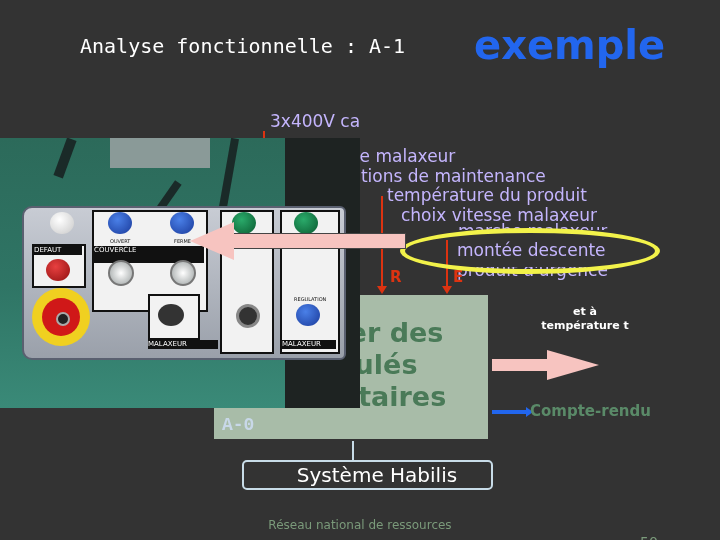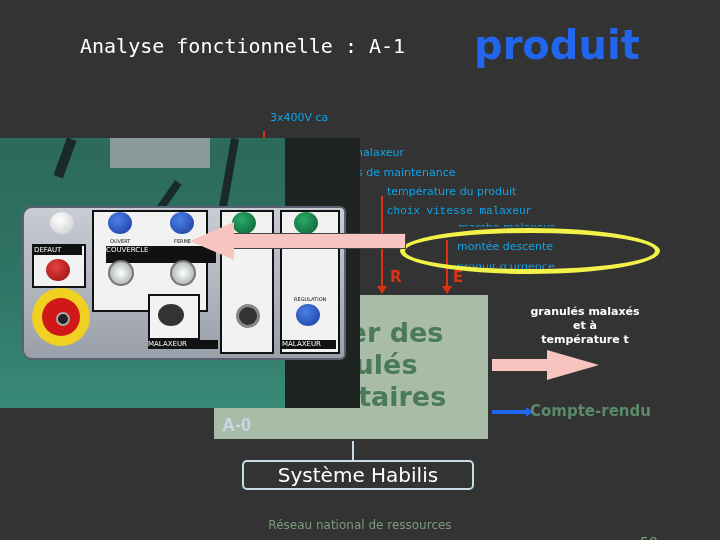--- a/index.html
+++ b/index.html
@@ -3,21 +3,21 @@
 <meta charset="utf-8">
 <style>
   html, body { margin: 0; padding: 0; }
   body {
     width: 720px; height: 540px; background: #333333; position: relative; overflow: hidden;
     font-family: "DejaVu Sans", sans-serif;
   }
   .abs { position: absolute; }
   .title { left: 80px; top: 34px; color: #ffffff; font-size: 20px; font-family: "DejaVu Sans Mono", monospace; letter-spacing: 0px; }
   .exemple { left: 474px; top: 22px; color: #2266ee; font-size: 40px; font-weight: bold; font-family: "DejaVu Sans", sans-serif; }
-  .input-label { color: #0ea5e9; font-size: 11px; font-family: "DejaVu Sans", sans-serif; white-space: nowrap; }
+  .input-label { color: #c4b5fd; font-size: 17px; font-family: "DejaVu Sans", sans-serif; white-space: nowrap; }
   .redline { background: #dd3311; width: 2px; }
   .photo {
     left: 0; top: 138px; width: 360px; height: 270px;
     background: linear-gradient(180deg, #2c6a5a 0%, #2f7565 55%, #3a8a78 100%);
     overflow: hidden;
   }
   .photo .cable { position: absolute; background: #1a2a28; }
   .panel {
     position: absolute; left: 22px; top: 68px; width: 320px; height: 150px;
     background: linear-gradient(180deg,#c8ccd4,#9aa0aa); border-radius: 10px 6px 6px 10px;
@@ -31,41 +31,41 @@
   .lamp.red { background: radial-gradient(circle at 40% 35%, #e84040, #901010); }
   .btn-grey { position: absolute; width: 22px; height: 22px; border-radius: 50%; background: radial-gradient(circle, #ffffff, #9aa0a0); border: 2px solid #777; }
   .plabel { position: absolute; font-size: 5px; color: #111; font-family: "DejaVu Sans", sans-serif; white-space: nowrap; }
   .pblack { position: absolute; background: #111; color: #fff; font-size: 7px; font-weight: normal; text-align: left; font-family: "DejaVu Sans", sans-serif; }
   .estop { position: absolute; left: 8px; top: 80px; width: 58px; height: 58px; border-radius: 50%; background: #f0d020; }
   .estop .red { position: absolute; left: 10px; top: 10px; width: 38px; height: 38px; border-radius: 50%; background: #d01818; }
   .estop .key { position: absolute; left: 24px; top: 24px; width: 10px; height: 10px; border-radius: 50%; background: #222; border: 2px solid #aaa; }
   .pink-arrow-shaft { background: #f7c4c0; }
   .green-box { left: 214px; top: 295px; width: 274px; height: 144px; background: #a8bca8; }
   .box-text { color: #4a7a58; font-size: 27px; font-weight: bold; line-height: 32px; font-family: "DejaVu Sans", sans-serif; text-align: center; }
-  .a0 { left: 222px; top: 415px; color: #c8d8e8; font-size: 18px; font-weight: bold; font-family: Liberation Sans, sans-serif; }
+  .a0 { left: 222px; top: 415px; color: #c8d8e8; font-size: 18px; font-weight: bold; font-family: Liberation Mono, monospace; }
   .output { color: #ffffff; font-size: 11px; font-weight: bold; text-align: center; line-height: 14px; font-family: "DejaVu Sans", sans-serif; }
   .compte { color: #5a8a68; font-size: 15px; font-weight: bold; font-family: "DejaVu Sans", sans-serif; }
-  .systeme { left: 242px; top: 460px; width: 228px; height: 26px; border: 2px solid #c8dce8; border-radius: 5px; color: #ffffff; font-size: 20px; text-align: center; line-height: 26px; }
+  .systeme { left: 242px; top: 460px; width: 228px; height: 26px; border: 2px solid #c8dce8; border-radius: 5px; color: #ffffff; font-size: 20px; text-align: center; line-height: 26px; padding-left: 19px; }
   .footer { color: #7a9a7a; font-size: 12px; text-align: center; line-height: 16px; }
   .pagenum { left: 640px; top: 494px; color: #7a9a7a; font-size: 14px; margin-top: 40px; }
   .ellipse { left: 400px; top: 228px; width: 260px; height: 46px; border: 5px solid #f2f24a; border-radius: 50%; box-sizing: border-box; }
 </style>
 </head>
 <body>
 
 <div class="abs title">Analyse fonctionnelle : A-1</div>
-<div class="abs exemple">produit</div>
+<div class="abs exemple">exemple</div>
 
 <div class="abs input-label" style="left:270px; top:111px;">3x400V ca</div>
 <div class="abs redline" style="left:263px; top:131px; height:10px;"></div>
 
 <div class="abs input-label" style="left:310px; top:146px;">vitesse malaxeur</div>
 <div class="abs input-label" style="left:290px; top:166px;">interventions de maintenance</div>
 <div class="abs input-label" style="left:387px; top:185px;text-align:center;">température du produit</div>
-<div class="abs input-label" style="left:387px; top:205px;font-family:Liberation Mono, monospace;">choix vitesse malaxeur</div>
+<div class="abs input-label" style="left:401px; top:205px;">choix vitesse malaxeur</div>
 <div class="abs input-label" style="left:458px; top:221px; clip-path: inset(0 0 55% 0);">marche malaxeur</div>
 <div class="abs input-label" style="left:457px; top:240px;">montée descente</div>
 <div class="abs input-label" style="left:457px; top:260px; clip-path: inset(35% 0 0 0);">produit d'urgence</div>
 
 <div class="abs redline" style="left:381px; top:196px; height:92px;"></div>
 <div class="abs" style="left:377px; top:286px; width:0; height:0; border-left:5px solid transparent; border-right:5px solid transparent; border-top:8px solid #dd3311;"></div>
 <div class="abs" style="left:390px; top:268px; color:#dd3311; font-size:15px; font-weight:bold;">R</div>
 
 <div class="abs redline" style="left:446px; top:240px; height:48px;"></div>
 <div class="abs" style="left:442px; top:286px; width:0; height:0; border-left:5px solid transparent; border-right:5px solid transparent; border-top:8px solid #dd3311;"></div>
@@ -92,21 +92,21 @@
     <div class="lamp white" style="left:26px; top:4px;"></div>
     <div class="plate" style="left:8px; top:36px; width:50px; height:40px;"></div>
     <div class="pblack" style="left:10px; top:38px; width:48px; height:9px;">DEFAUT</div>
     <div class="lamp red" style="left:22px; top:51px;"></div>
 
     <div class="plate" style="left:68px; top:2px; width:112px; height:98px;"></div>
     <div class="lamp blue" style="left:84px; top:4px;"></div>
     <div class="lamp blue" style="left:146px; top:4px;"></div>
     <div class="plabel" style="left:86px; top:30px;">OUVERT</div>
     <div class="plabel" style="left:150px; top:30px;">FERME</div>
-    <div class="pblack" style="left:82px; top:38px; width:110px; height:17px;">COUVERCLE</div>
+    <div class="pblack" style="left:70px; top:38px; width:110px; height:17px;">COUVERCLE</div>
     <div class="btn-grey" style="left:84px; top:52px;"></div>
     <div class="btn-grey" style="left:146px; top:52px;"></div>
 
     <div class="plate" style="left:196px; top:2px; width:50px; height:140px;"></div>
     <div class="lamp green" style="left:208px; top:4px;"></div>
     <div class="plabel" style="left:206px; top:30px;">EN SERVICE</div>
     <div style="position:absolute; left:212px; top:96px; width:18px; height:18px; border-radius:50%; background:#333; border:3px solid #888;"></div>
 
     <div class="plate" style="left:256px; top:2px; width:56px; height:140px;"></div>
     <div class="lamp green" style="left:270px; top:4px;"></div>
@@ -123,21 +123,20 @@
       <div class="red"></div>
       <div class="key"></div>
     </div>
   </div>
 </div>
 
 <div class="abs pink-arrow-shaft" style="left:232px; top:233px; width:172px; height:14px; border:1px solid #444;"></div>
 <div class="abs" style="left:190px; top:222px; width:0; height:0; border-top:19px solid transparent; border-bottom:19px solid transparent; border-right:44px solid #f7c4c0;"></div>
 
 <div class="abs output" style="left:510px; top:305px; width:150px;">
-  <div>granulés malaxés</div>
   <div>et à</div>
   <div>température t</div>
 </div>
 <div class="abs" style="left:492px; top:359px; width:55px; height:12px; background:#f7c4c0;"></div>
 <div class="abs" style="left:547px; top:350px; width:0; height:0; border-top:15px solid transparent; border-bottom:15px solid transparent; border-left:52px solid #f7c4c0;"></div>
 
 <div class="abs" style="left:492px; top:410px; width:36px; height:4px; background:#2266ee;"></div>
 <div class="abs" style="left:526px; top:407px; width:0; height:0; border-top:5px solid transparent; border-bottom:5px solid transparent; border-left:7px solid #2266ee;"></div>
 <div class="abs compte" style="left:530px; top:402px;">Compte-rendu</div>
 

